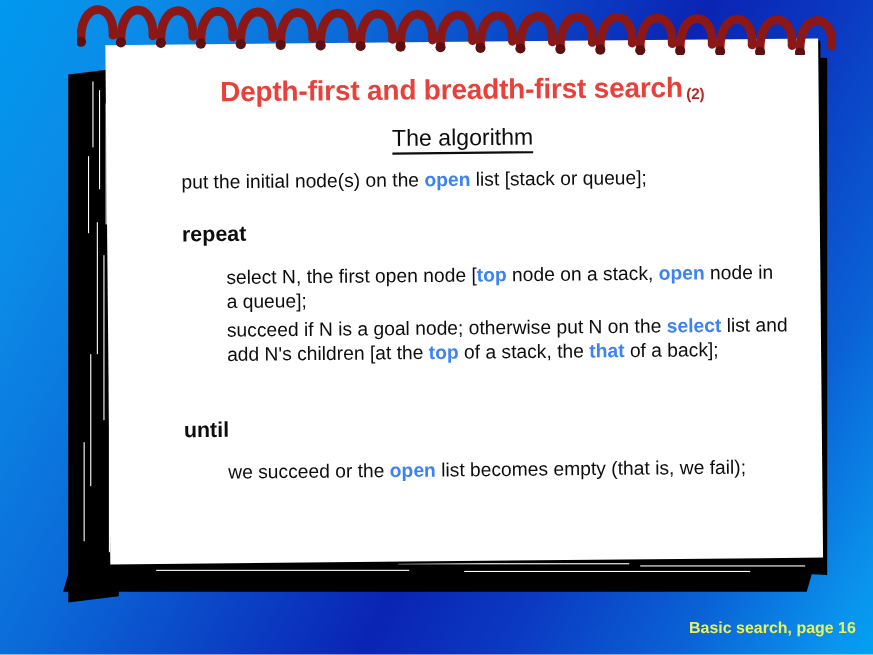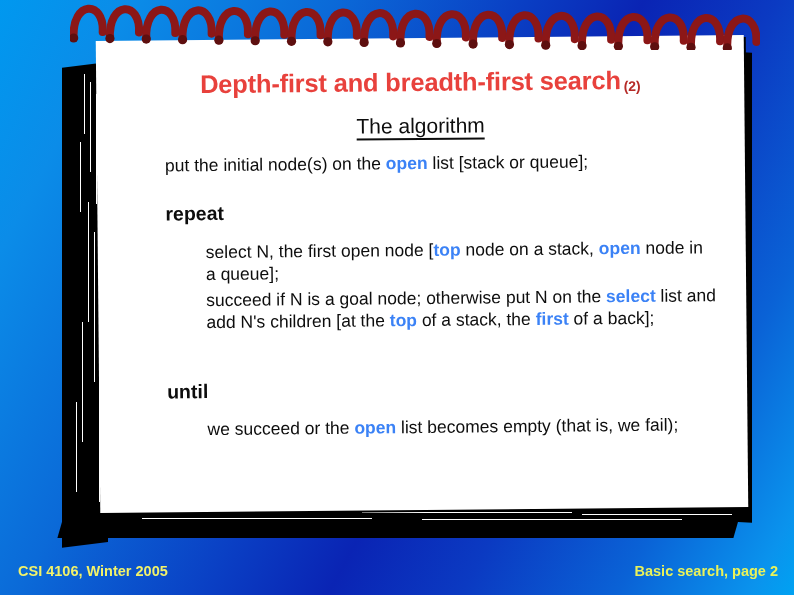--- a/index.html
+++ b/index.html
@@ -242,21 +242,21 @@
         <div id="subtitle">
           <span>The algorithm</span>
         </div>
 
         <div class="body-block lvl1" id="b-put"><span>put the initial node(s) on the </span><span class="hl">open</span><span> list [stack or queue];</span></div>
 
         <div class="body-block lvl1 kw" id="b-repeat">repeat</div>
 
         <div class="body-block lvl2" id="b-select"><span>select N, the first open node [</span><span class="hl">top</span><span> node on a stack, </span><span class="hl">open</span><span> node in a queue];</span></div>
 
-        <div class="body-block lvl2" id="b-succeed"><span>succeed if N is a goal node; otherwise put N on the </span><span class="hl">select</span><span> list and add N's children [at the </span><span class="hl">top</span><span> of a stack, the </span><span class="hl">first</span><span> of a back];</span></div>
+        <div class="body-block lvl2" id="b-succeed"><span>succeed if N is a goal node; otherwise put N on the </span><span class="hl">select</span><span> list and add N's children [at the </span><span class="hl">top</span><span> of a stack, the </span><span class="hl">that</span><span> of a back];</span></div>
 
         <div class="body-block lvl1 kw" id="b-until">until</div>
 
         <div class="body-block lvl2" id="b-we"><span>we succeed or the </span><span class="hl">open</span><span> list becomes empty (that is, we fail);</span></div>
 
       </div>
     </div>
   </div>
 
   <svg id="spiral" viewBox="0 0 690 56" preserveAspectRatio="none">
@@ -293,17 +293,16 @@
       <path d="M 548.3684210526317 52.25 C 546.6252631578948 14.25 579.1642105263159 14.25 577.421052631579 46.25" fill="none" stroke="#8c1717" stroke-width="8" stroke-linecap="round"></path>
       <circle cx="548.3684210526317" cy="52.25" r="4.6" fill="#5e0f0f"></circle>
       <path d="M 584.6842105263158 52.8 C 582.9410526315789 14.8 615.48 14.8 613.7368421052631 46.8" fill="none" stroke="#8c1717" stroke-width="8" stroke-linecap="round"></path>
       <circle cx="584.6842105263158" cy="52.8" r="4.6" fill="#5e0f0f"></circle>
       <path d="M 621 53.35 C 619.2568421052631 15.350000000000001 651.7957894736842 15.350000000000001 650.0526315789473 47.35" fill="none" stroke="#8c1717" stroke-width="8" stroke-linecap="round"></path>
       <circle cx="621" cy="53.35" r="4.6" fill="#5e0f0f"></circle>
       <path d="M 657.3157894736843 53.9 C 655.5726315789474 15.899999999999999 688.1115789473685 15.899999999999999 686.3684210526316 47.9" fill="none" stroke="#8c1717" stroke-width="8" stroke-linecap="round"></path>
       <circle cx="657.3157894736843" cy="53.9" r="4.6" fill="#5e0f0f"></circle>
     </svg>
 
-  <div class="footer-text" id="footer-left">CSI 4106, Winter 2005</div>
-
-  <div class="footer-text" id="footer-right">Basic search, page 2</div>
+
+  <div class="footer-text" id="footer-right">Basic search, page 16</div>
 
 </div>
 
 </body></html>

